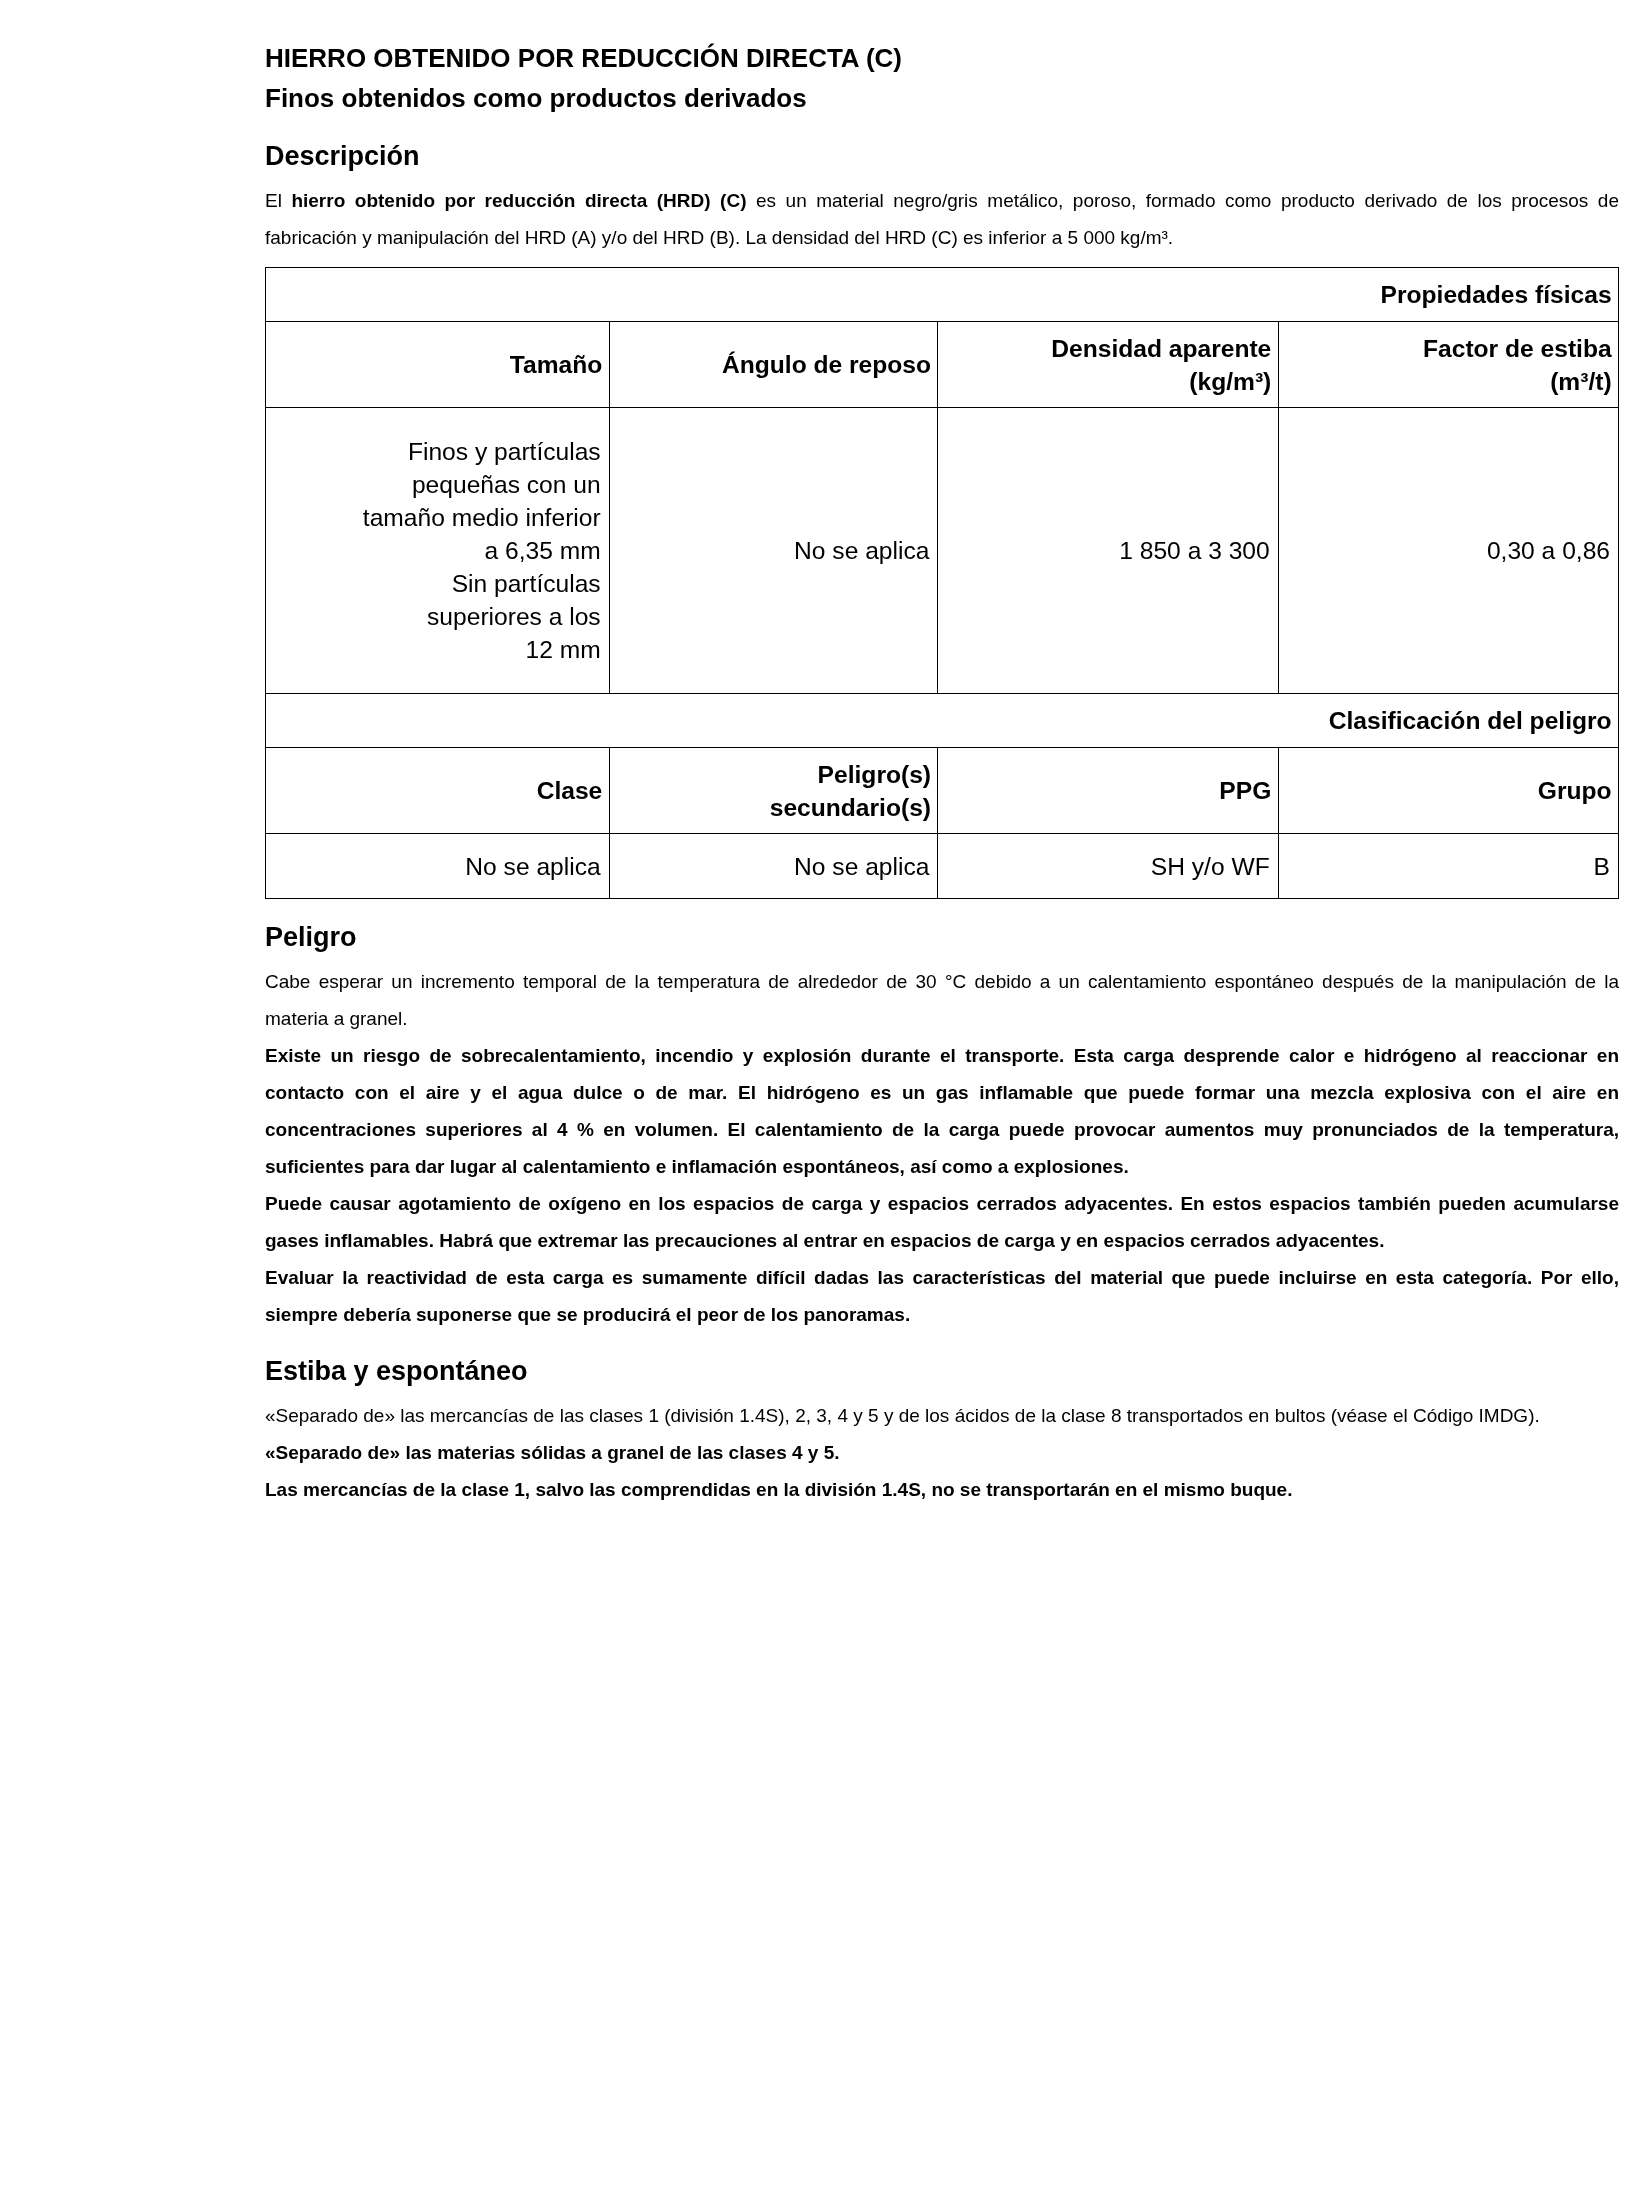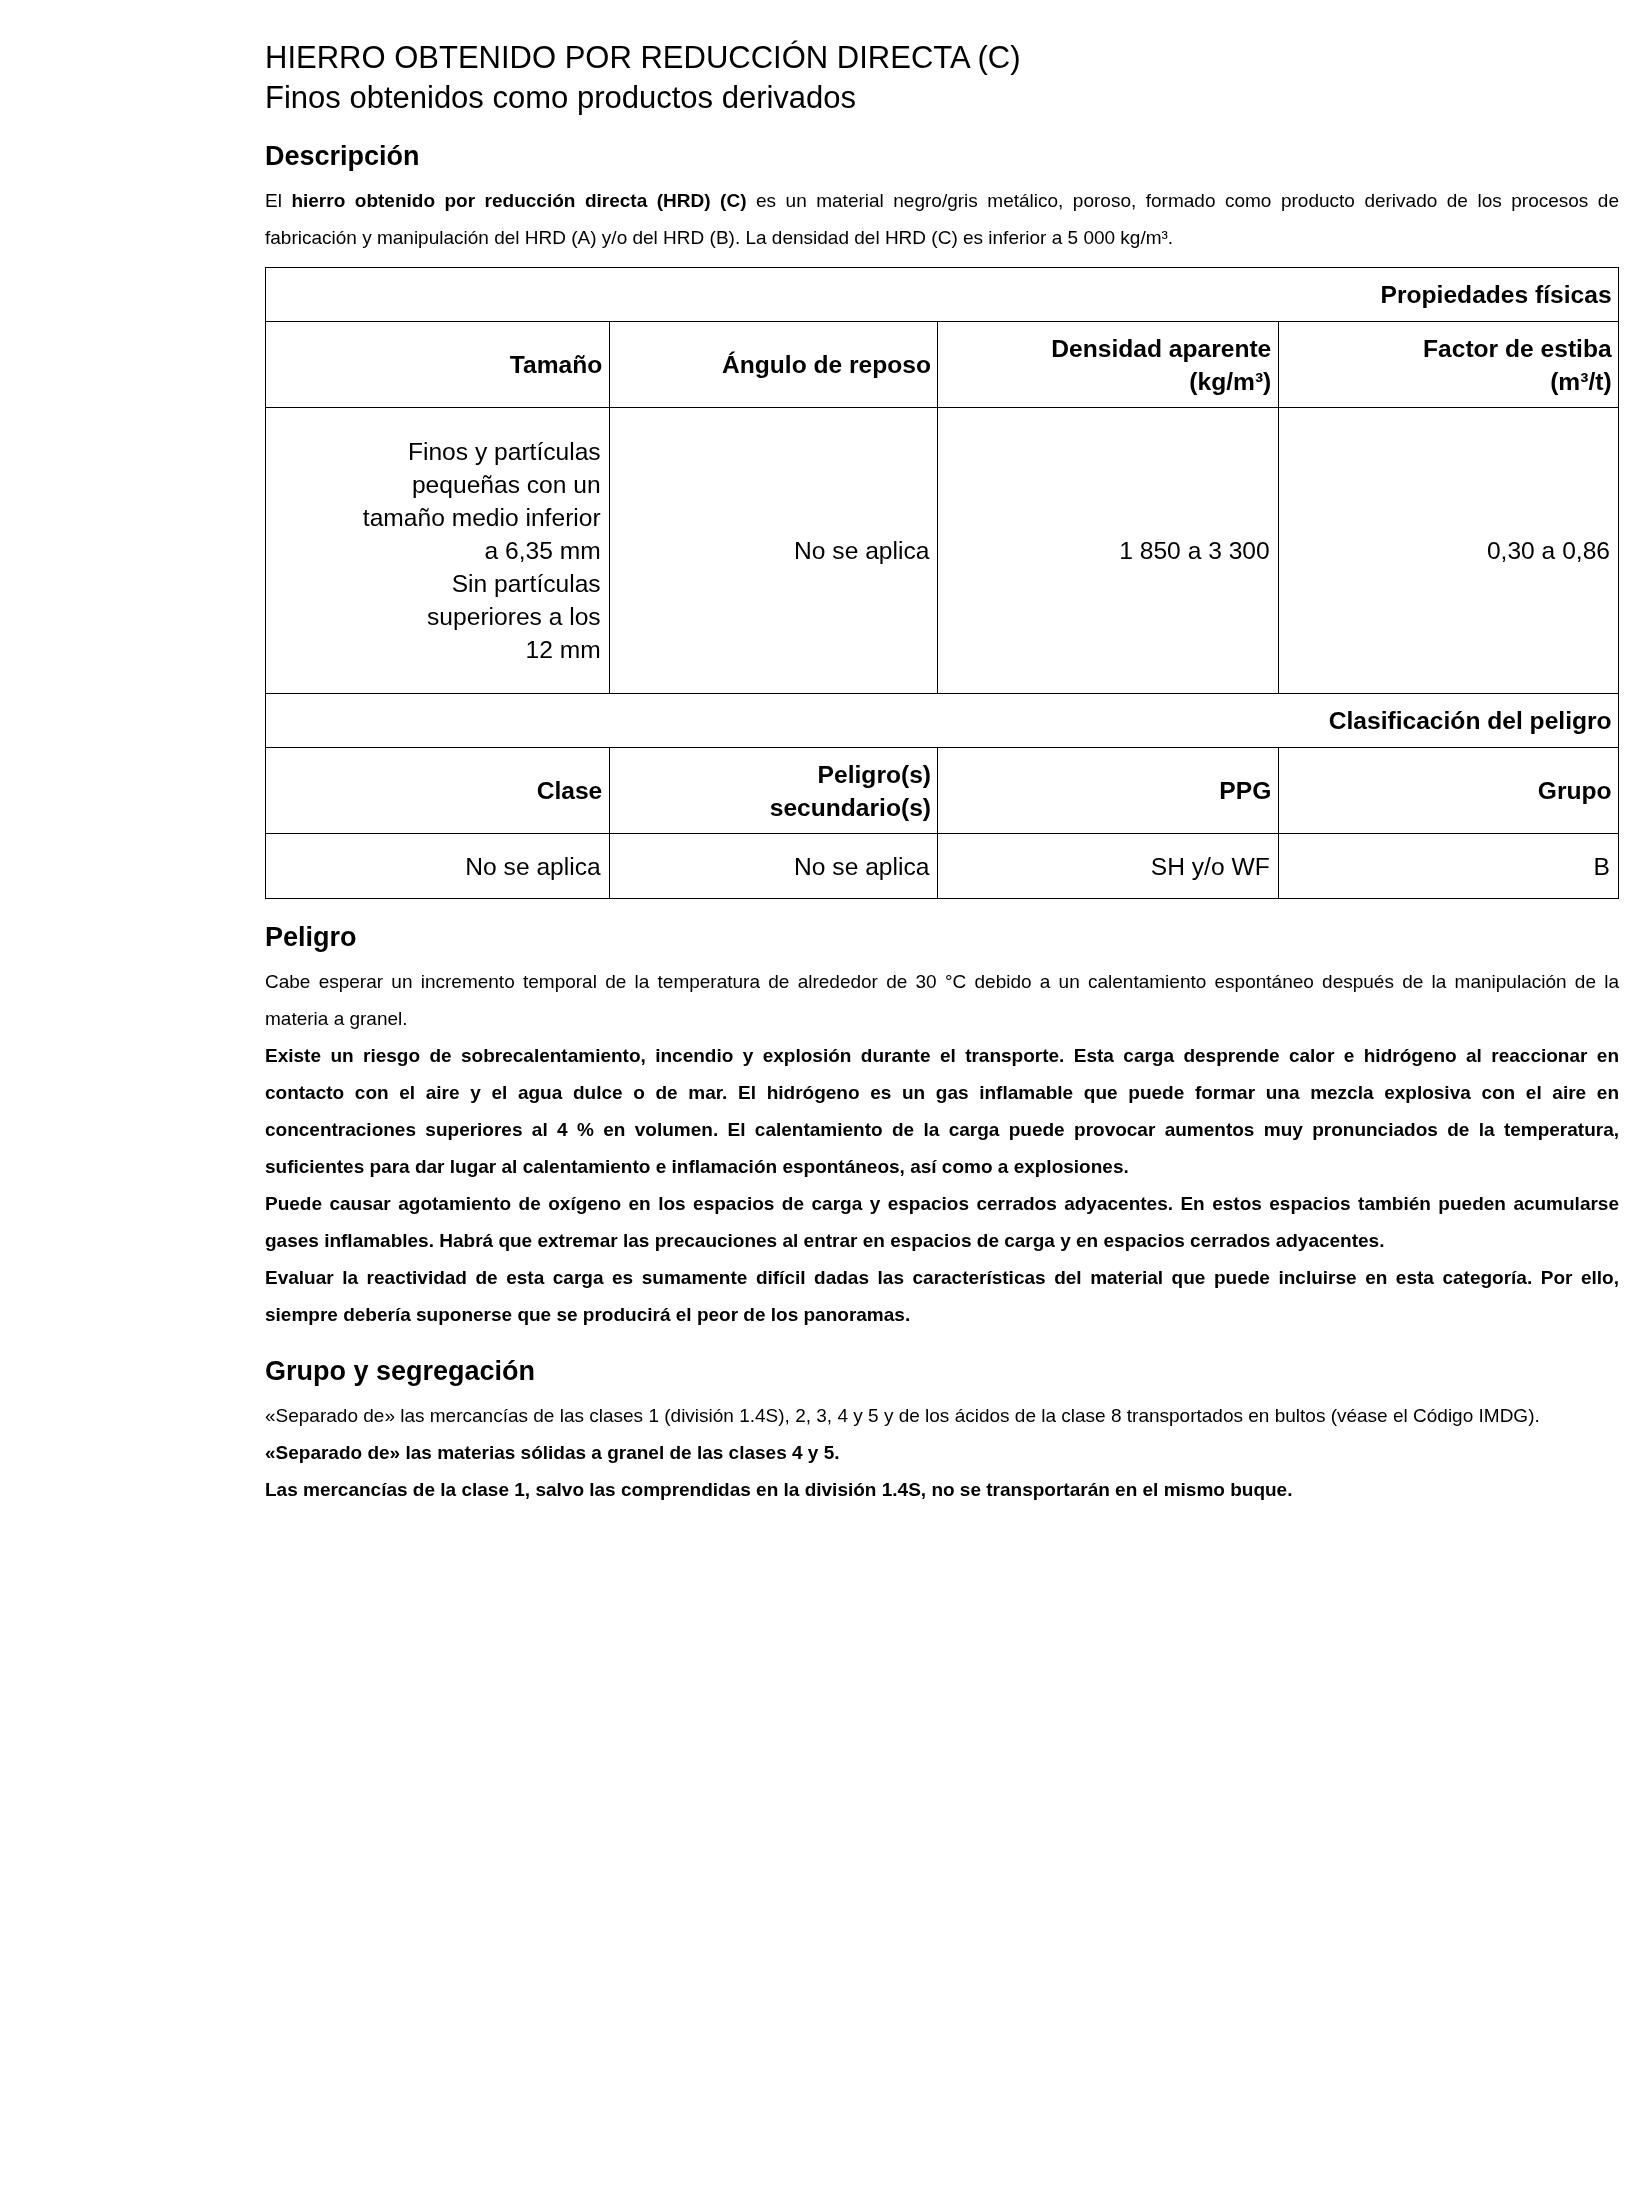--- a/index.html
+++ b/index.html
@@ -12,22 +12,22 @@
     color: #000000;
     overflow: hidden;
   }
   .page {
     position: absolute;
     left: 265px;
     top: 38px;
     width: 1354px;
   }
   .title-line {
-    font-size: 31px;
-    font-weight: normal;
+    font-size: 26px;
+    font-weight: bold;
     line-height: 40px;
   }
   h2.section {
     font-size: 27px;
     font-weight: bold;
     margin-top: 21px;
     margin-bottom: 8px;
     line-height: 35px;
   }
   p.body {
@@ -132,19 +132,19 @@
       </tr>
     </tbody>
   </table>
 
   <h2 class="section">Peligro</h2>
   <p class="body">Cabe esperar un incremento temporal de la temperatura de alrededor de 30 °C debido a un calentamiento espontáneo después de la manipulación de la materia a granel.</p>
   <p class="body">Existe un riesgo de sobrecalentamiento, incendio y explosión durante el transporte. Esta carga desprende calor e hidrógeno al reaccionar en contacto con el aire y el agua dulce o de mar. El hidrógeno es un gas inflamable que puede formar una mezcla explosiva con el aire en concentraciones superiores al 4 % en volumen. El calentamiento de la carga puede provocar aumentos muy pronunciados de la temperatura, suficientes para dar lugar al calentamiento e inflamación espontáneos, así como a explosiones.</p>
   <p class="body">Puede causar agotamiento de oxígeno en los espacios de carga y espacios cerrados adyacentes. En estos espacios también pueden acumularse gases inflamables. Habrá que extremar las precauciones al entrar en espacios de carga y en espacios cerrados adyacentes.</p>
   <p class="body">Evaluar la reactividad de esta carga es sumamente difícil dadas las características del material que puede incluirse en esta categoría. Por ello, siempre debería suponerse que se producirá el peor de los panoramas.</p>
 
-  <h2 class="section">Grupo y segregación</h2>
+  <h2 class="section">Estiba y espontáneo</h2>
   <p class="body">«Separado de» las mercancías de las clases 1 (división 1.4S), 2, 3, 4 y 5 y de los ácidos de la clase 8 transportados en bultos (véase el Código IMDG).</p>
   <p class="body">«Separado de» las materias sólidas a granel de las clases 4 y 5.</p>
   <p class="body">Las mercancías de la clase 1, salvo las comprendidas en la división 1.4S, no se transportarán en el mismo buque.</p>
 
 </div>
 
 
 </body></html>

